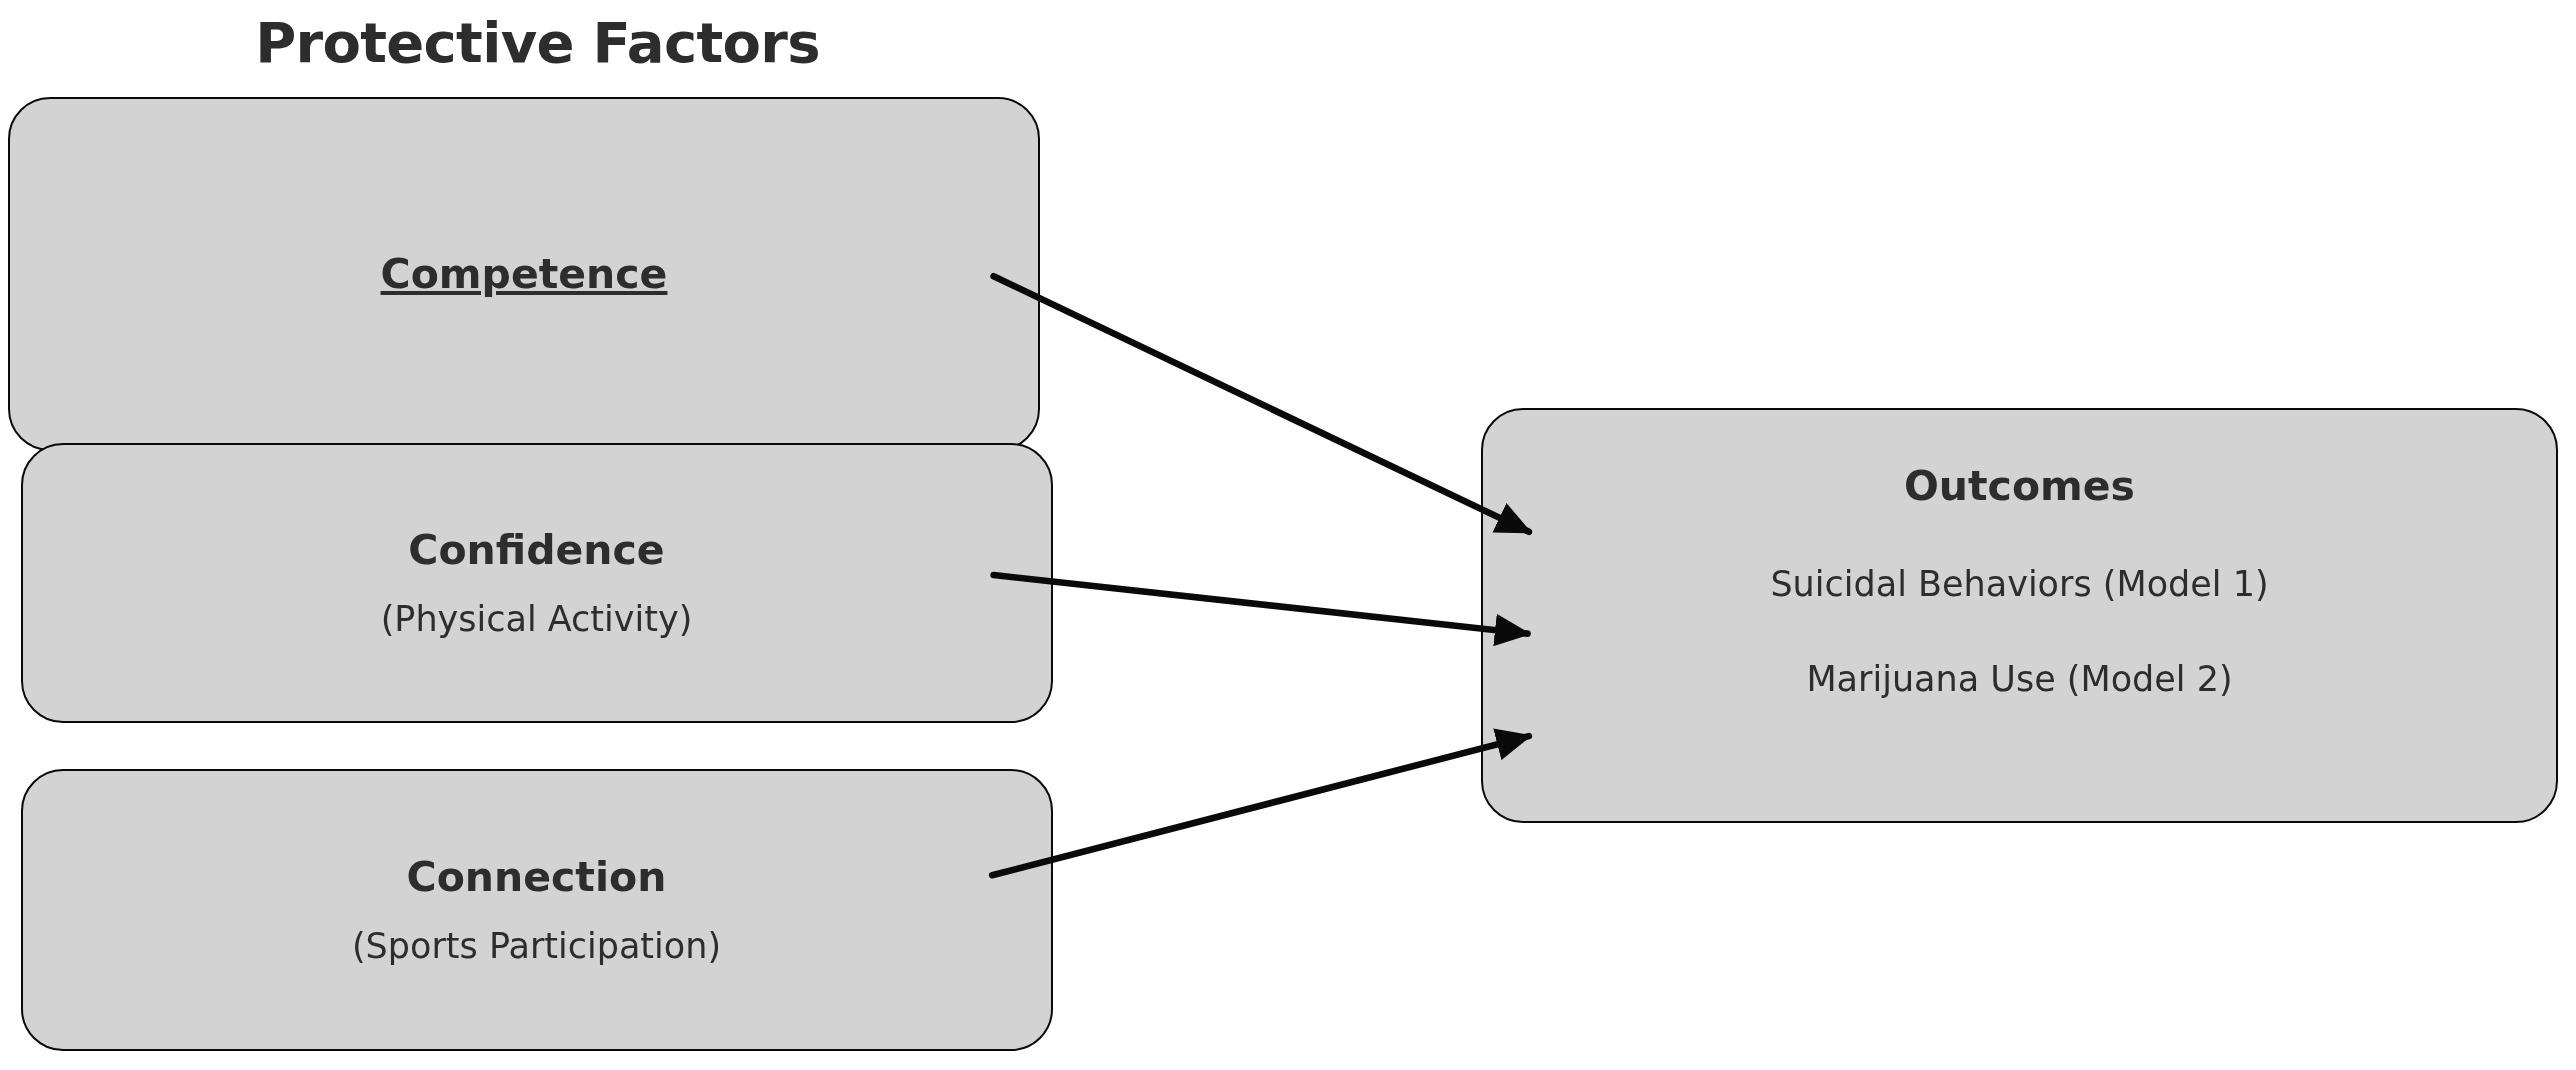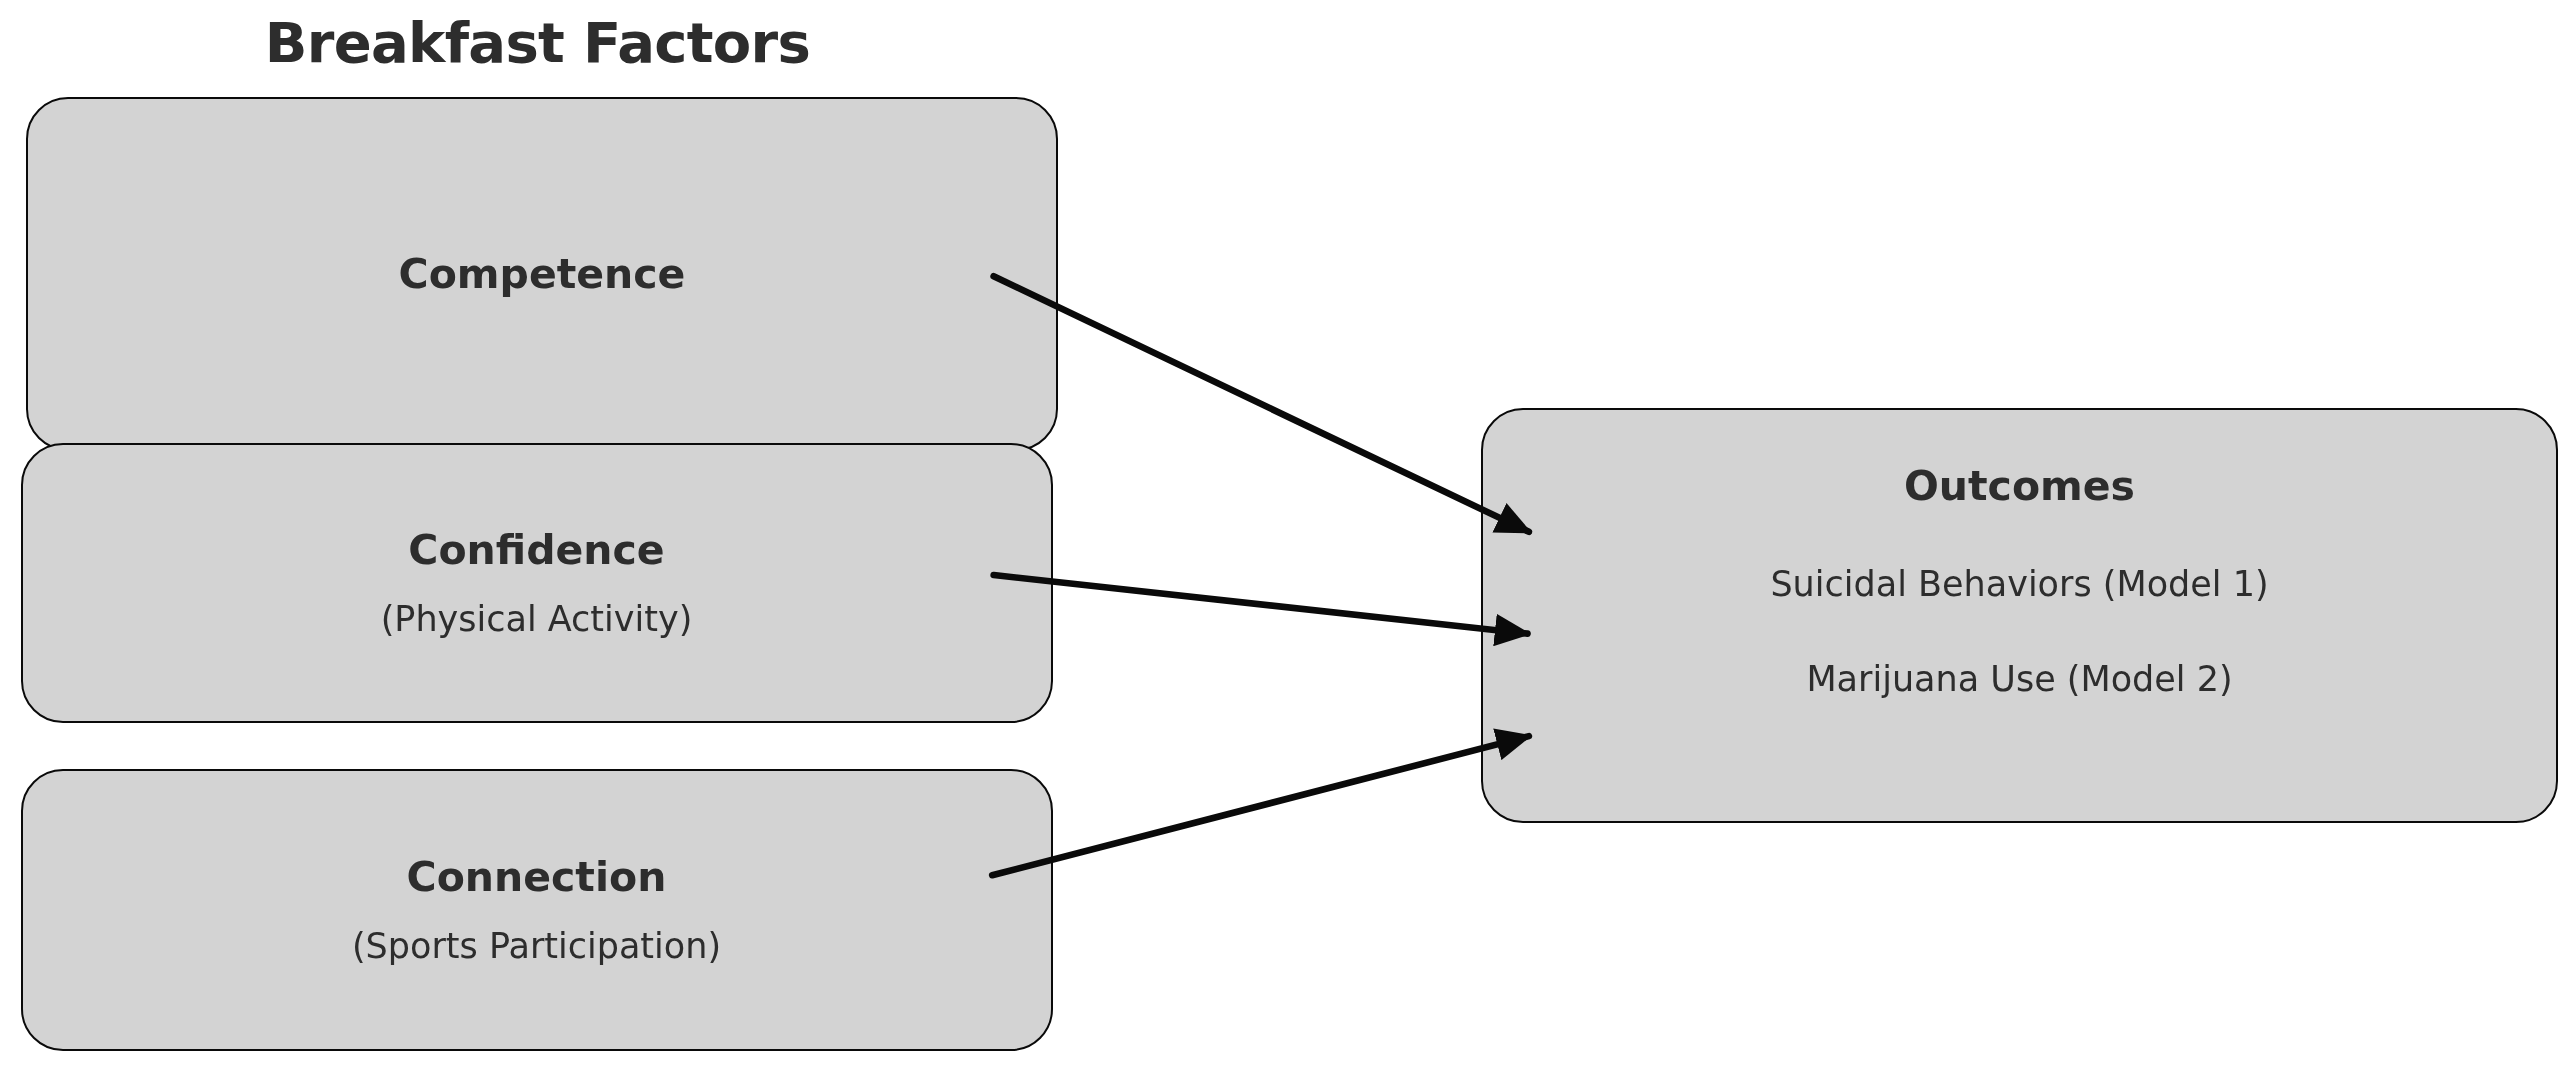--- a/index.html
+++ b/index.html
@@ -43,39 +43,39 @@
     font-size: 41px;
     font-weight: bold;
     line-height: 1;
   }
   .node-subtext {
     font-size: 35px;
     font-weight: normal;
     line-height: 1;
     margin-top: 31px;
   }
-  #node-competence { left: 26px;   top: 97px;  width: 1032px; height: 354px; }
+  #node-competence { left: 8px;   top: 97px;  width: 1032px; height: 354px; text-decoration: underline; }
   #node-confidence { left: 20.5px;   top: 436px;  width: 1032px; height: 280px; margin-top: 7px; }
   #node-connection { left: 20.5px;   top: 769px; width: 1032px; height: 282px; }
   #node-outcomes   { left: 1481px; top: 408px;  width: 1077px; height: 415px; padding-bottom: 68px; justify-content: center; }
   #node-outcomes .node-subtext { margin-top: 60px; }
   .arrow-layer {
     position: absolute;
     left: 0; top: 0;
     width: 2576px;
     height: 1071px;
     pointer-events: none;
   }
 </style>
 </head>
 <body>
 
 <div class="canvas">
 
-  <div class="diagram-title">Breakfast Factors</div>
+  <div class="diagram-title">Protective Factors</div>
 
   <div class="node" id="node-competence">
     <div class="node-heading">Competence</div>
   </div>
 
   <div class="node" id="node-confidence">
     <div class="node-heading">Confidence</div>
     <div class="node-subtext">(Physical Activity)</div>
   </div>
 

